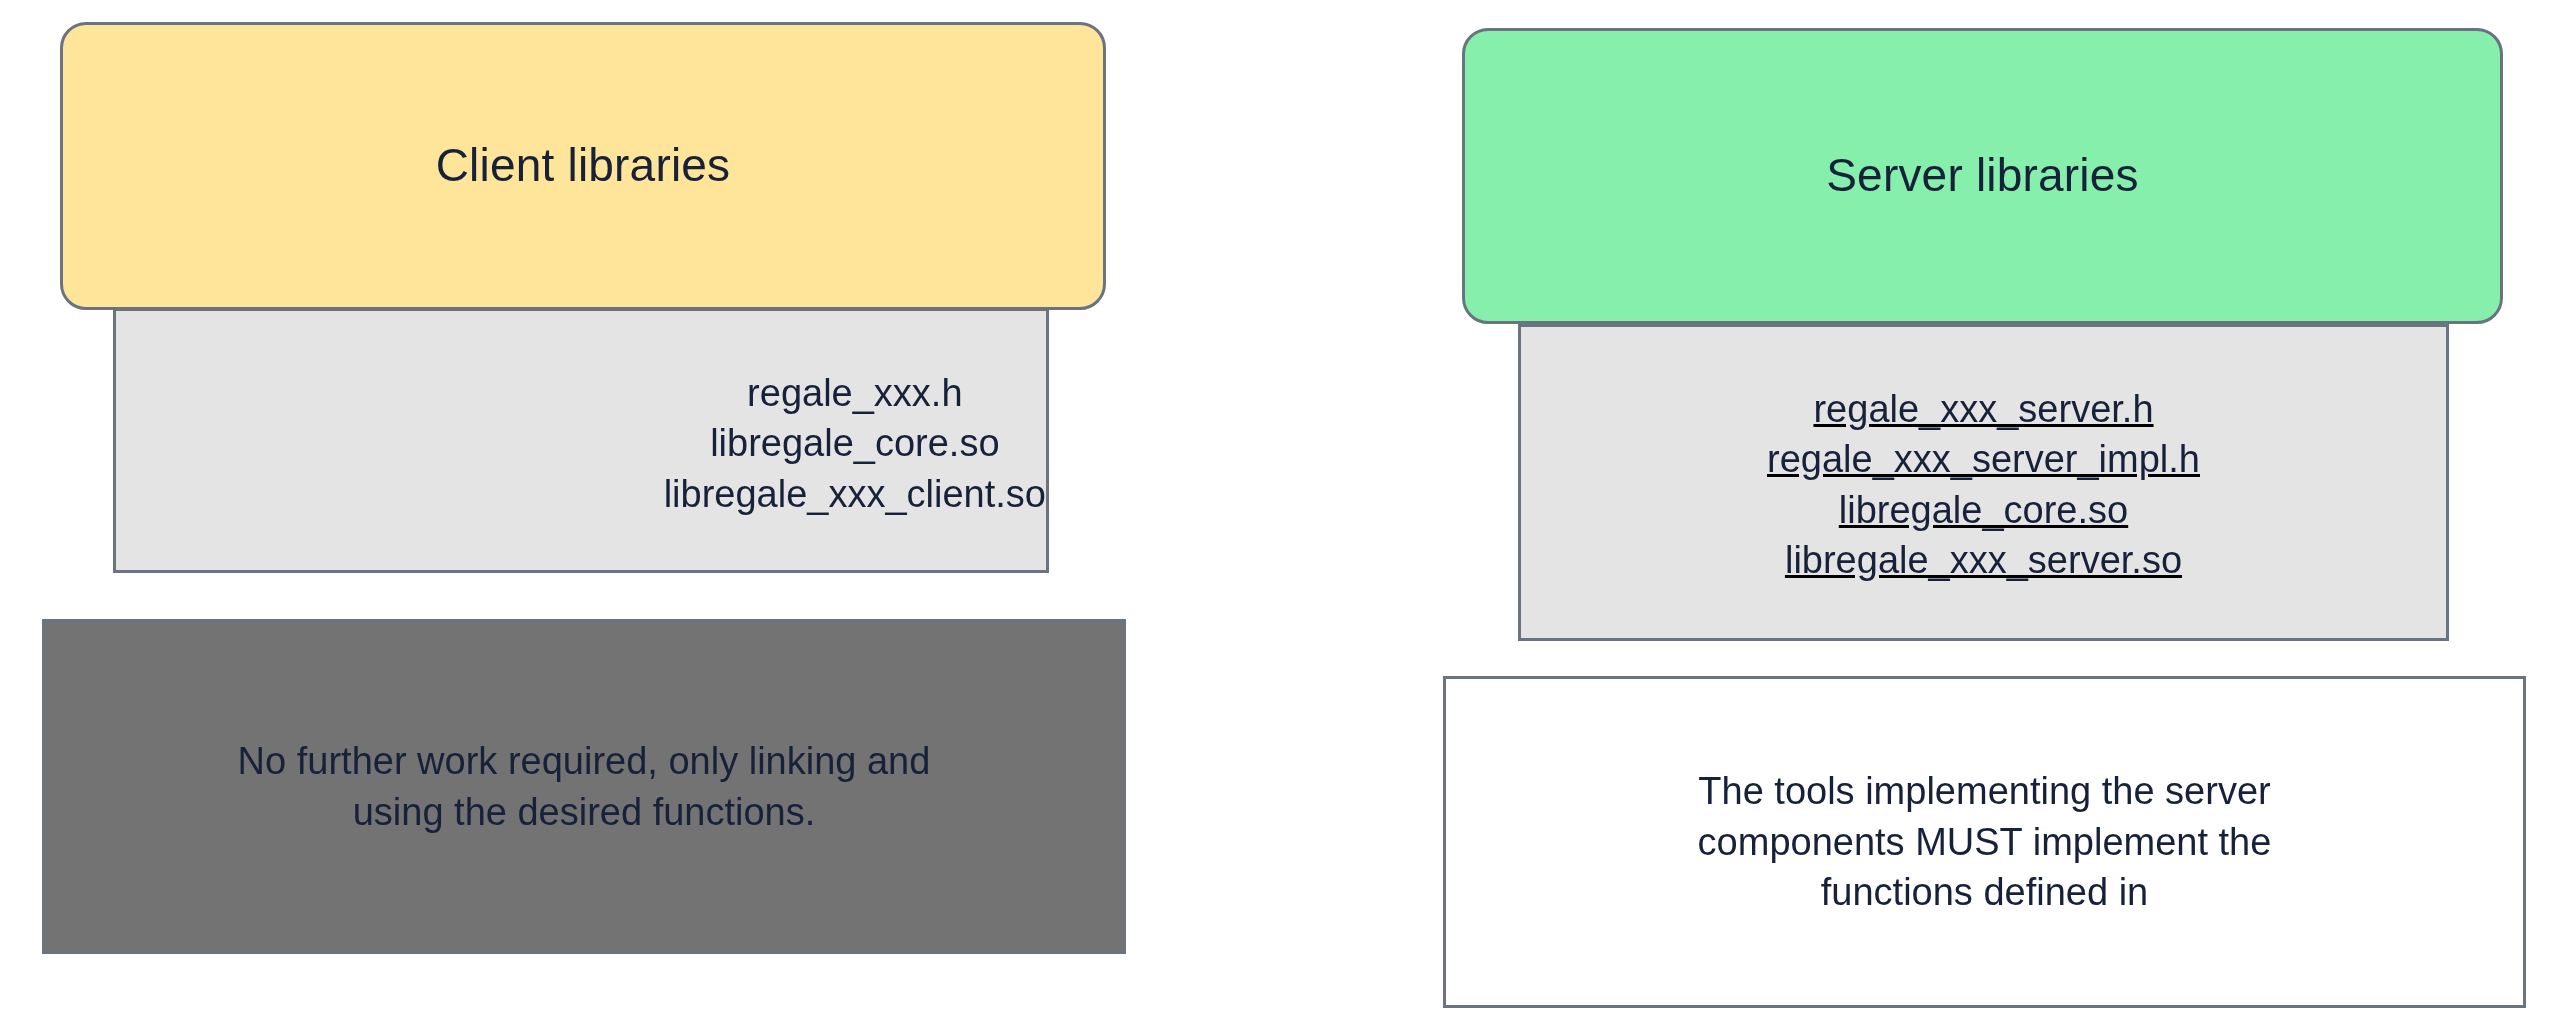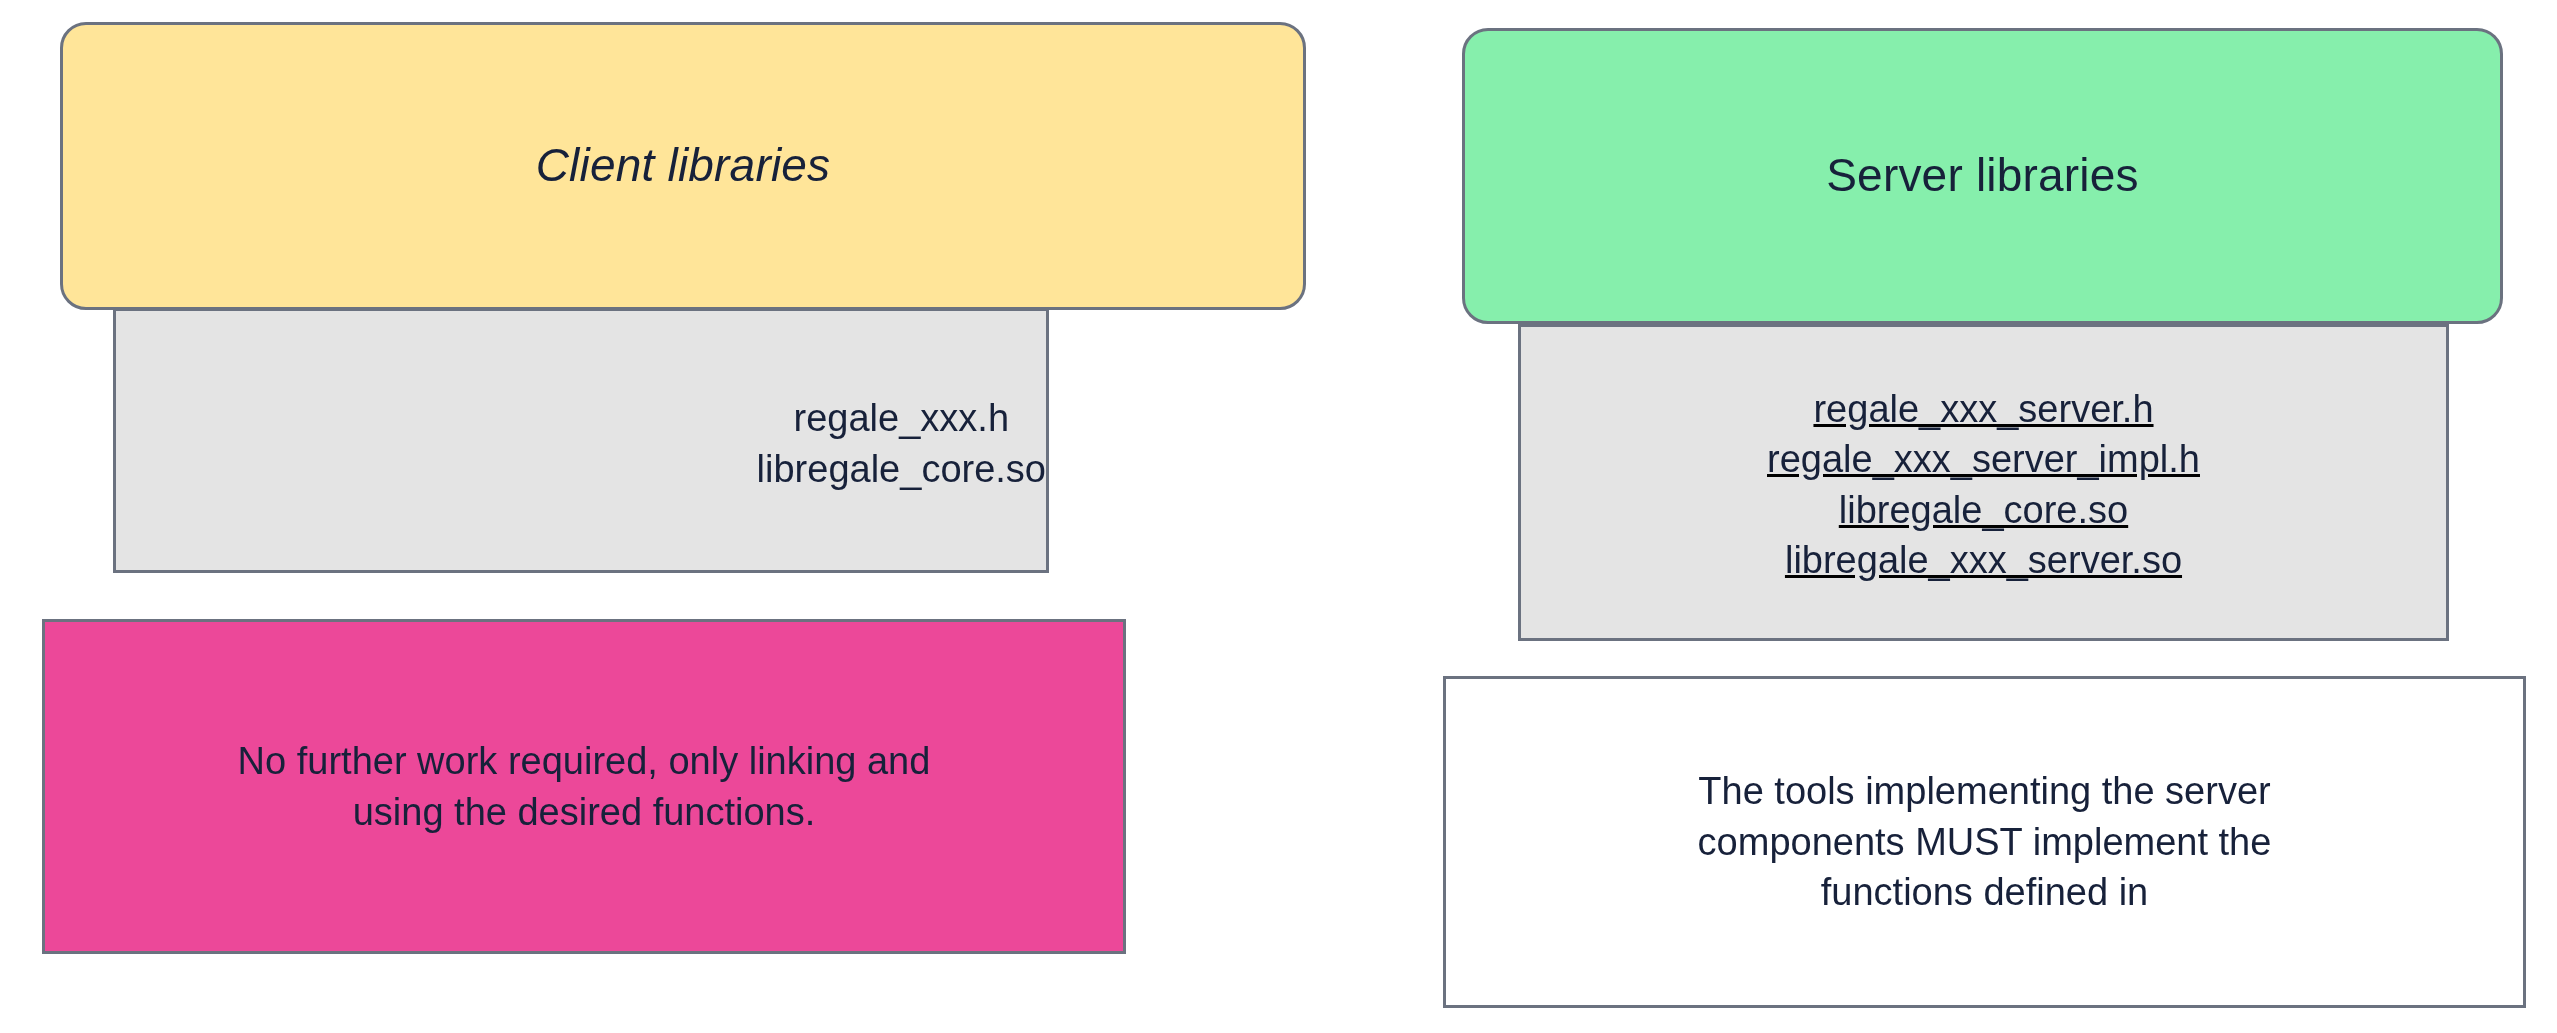--- a/index.html
+++ b/index.html
@@ -67,21 +67,21 @@
     flex-direction: column;
     padding: 0 34px;
   }
   .note-line {
     font-size: 38px;
     line-height: 1.34;
     color: #17213a;
   }
 
   
-  #client-header-box { left: 60px;  top: 22px;  width: 1246px; height: 288px; font-style: italic; }
+  #client-header-box { left: 60px;  top: 22px;  width: 1046px; height: 288px; }
   #client-list-box   { left: 113px; top: 308px; width: 936px;  height: 265px; align-items: flex-end; }
   #client-note-box   { left: 42px;  top: 619px; width: 1084px; height: 335px; }
 
   
   #server-header-box { left: 1462px; top: 28px;  width: 1041px; height: 296px; }
   #server-list-box   { left: 1518px; top: 324px; width: 931px;  height: 317px; text-decoration: underline; }
   #server-note-box   { left: 1443px; top: 676px; width: 1083px; height: 332px; }
 
   
   #client-list-box .stack { margin-top: 6px; }
@@ -94,24 +94,25 @@
 <div id="diagram" style="background: rgb(255, 255, 255);">
 
   <div class="node header-box" id="client-header-box" style="background: rgb(255, 229, 153); border-color: rgb(107, 114, 128);">
     <span class="header-label" style="color: rgb(23, 33, 58);">Client libraries</span>
   </div>
 
   <div class="node list-box" id="client-list-box" style="background: rgb(228, 228, 228); border-color: rgb(107, 114, 128);">
     <div class="stack">
       <span class="list-line" style="color: rgb(23, 33, 58);">regale_xxx.h</span>
       <span class="list-line" style="color: rgb(23, 33, 58);">libregale_core.so</span>
+      <span class="list-line" style="color: rgb(23, 33, 58);">libregale_xxx_client.so</span>
     </div>
   </div>
 
-  <div class="node note-box" id="client-note-box" style="background: #ec4899; border-color: rgb(107, 114, 128);">
+  <div class="node note-box" id="client-note-box" style="background: #737373; border-color: rgb(107, 114, 128);">
     <span class="note-line" style="color: rgb(23, 33, 58);">No further work required, only linking and</span>
     <span class="note-line" style="color: rgb(23, 33, 58);">using the desired functions.</span>
   </div>
 
   <div class="node header-box" id="server-header-box" style="background: #86efac; border-color: rgb(107, 114, 128);">
     <span class="header-label" style="color: rgb(23, 33, 58);">Server libraries</span>
   </div>
 
   <div class="node list-box" id="server-list-box" style="background: rgb(228, 228, 228); border-color: rgb(107, 114, 128);">
     <div class="stack">

